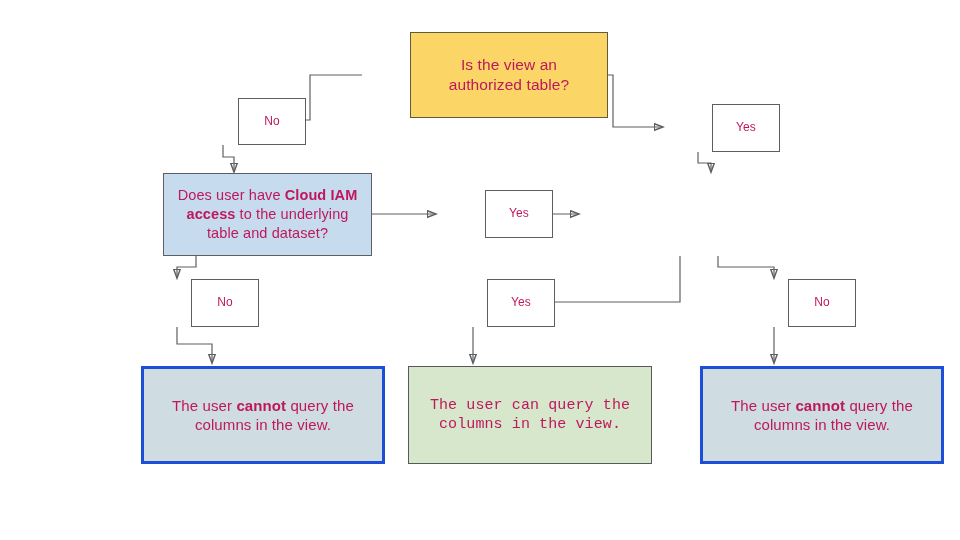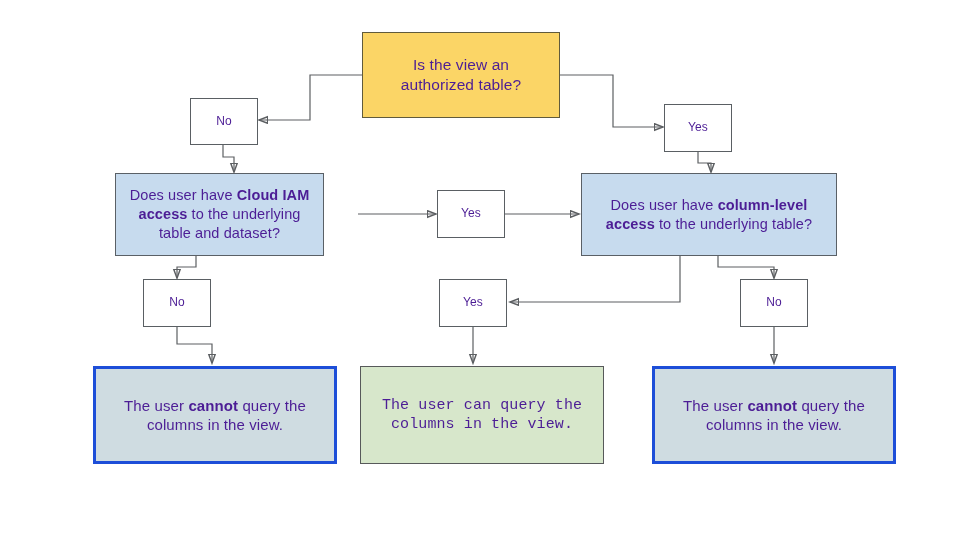--- a/index.html
+++ b/index.html
@@ -16,24 +16,25 @@
     font-family: "Liberation Sans", sans-serif;
     overflow: hidden;
   }
   .node {
     position: absolute;
     box-sizing: border-box;
     display: flex;
     align-items: center;
     justify-content: center;
     text-align: center;
-    color: #4c1d95;
+    color: #be185d;
     line-height: 1.30;
     letter-spacing: 0.1px;
     z-index: 3;
+    margin-left: 48px;
   }
   .node .txt {
     display: block;
     padding: 0 8px;
     width: 100%;
   }
   .decision-yellow {
     background: #FBD566;
     border: 1px solid #605B3C;
     font-size: 15.5px;
@@ -126,23 +127,20 @@
   </div>
 
   <div class="node decision-blue" style="left:115px; top:173px; width:209px; height:83px;">
     <span class="txt"><span>Does user have </span><b>Cloud IAM access</b><span> to the underlying table and dataset?</span></span>
   </div>
 
   <div class="node label-box" style="left:437px; top:190px; width:68px; height:48px;">
     <span class="txt">Yes</span>
   </div>
 
-  <div class="node decision-blue" style="left:581px; top:173px; width:256px; height:83px;">
-    <span class="txt"><span>Does user have </span><b>column-level access</b><span> to the underlying table?</span></span>
-  </div>
 
   <div class="node label-box" style="left:143px; top:279px; width:68px; height:48px;">
     <span class="txt">No</span>
   </div>
 
   <div class="node label-box" style="left:439px; top:279px; width:68px; height:48px;">
     <span class="txt">Yes</span>
   </div>
 
   <div class="node label-box" style="left:740px; top:279px; width:68px; height:48px;">

